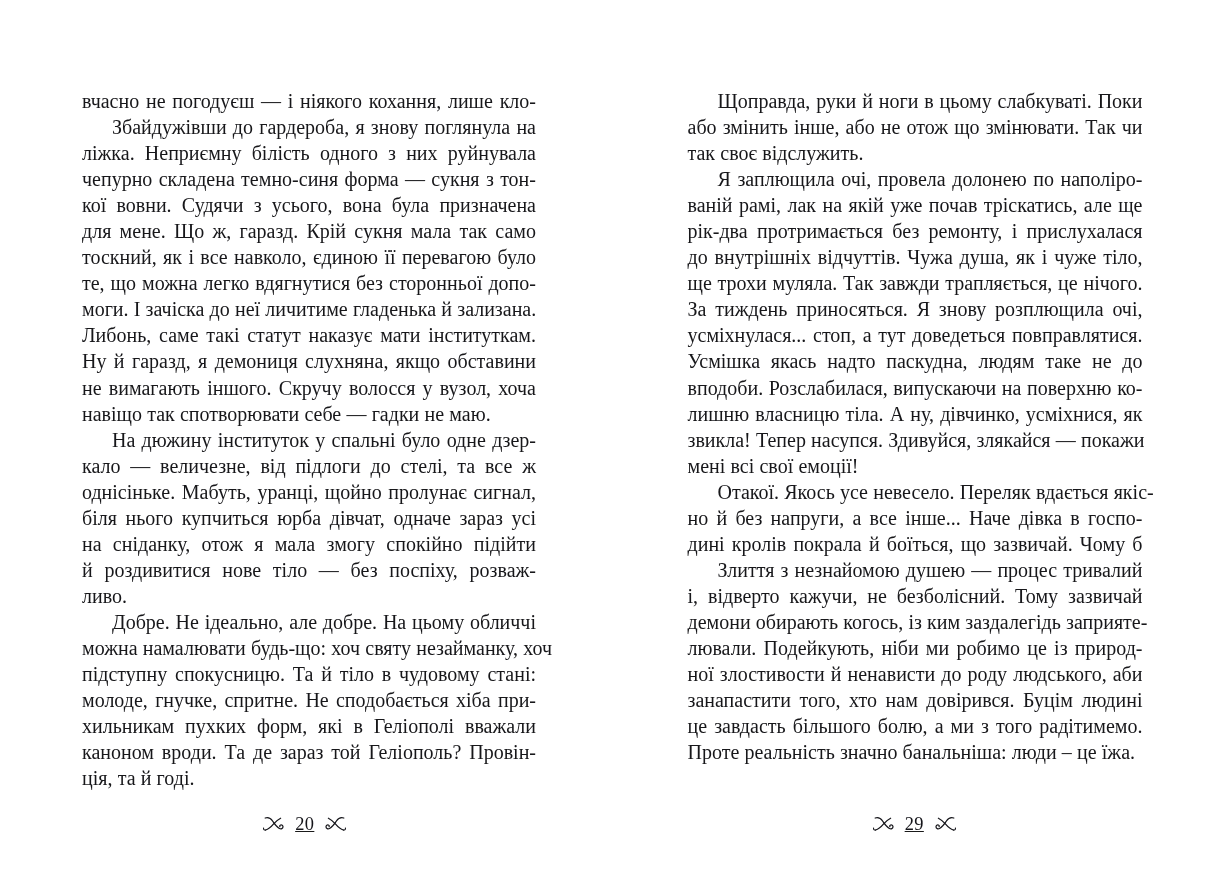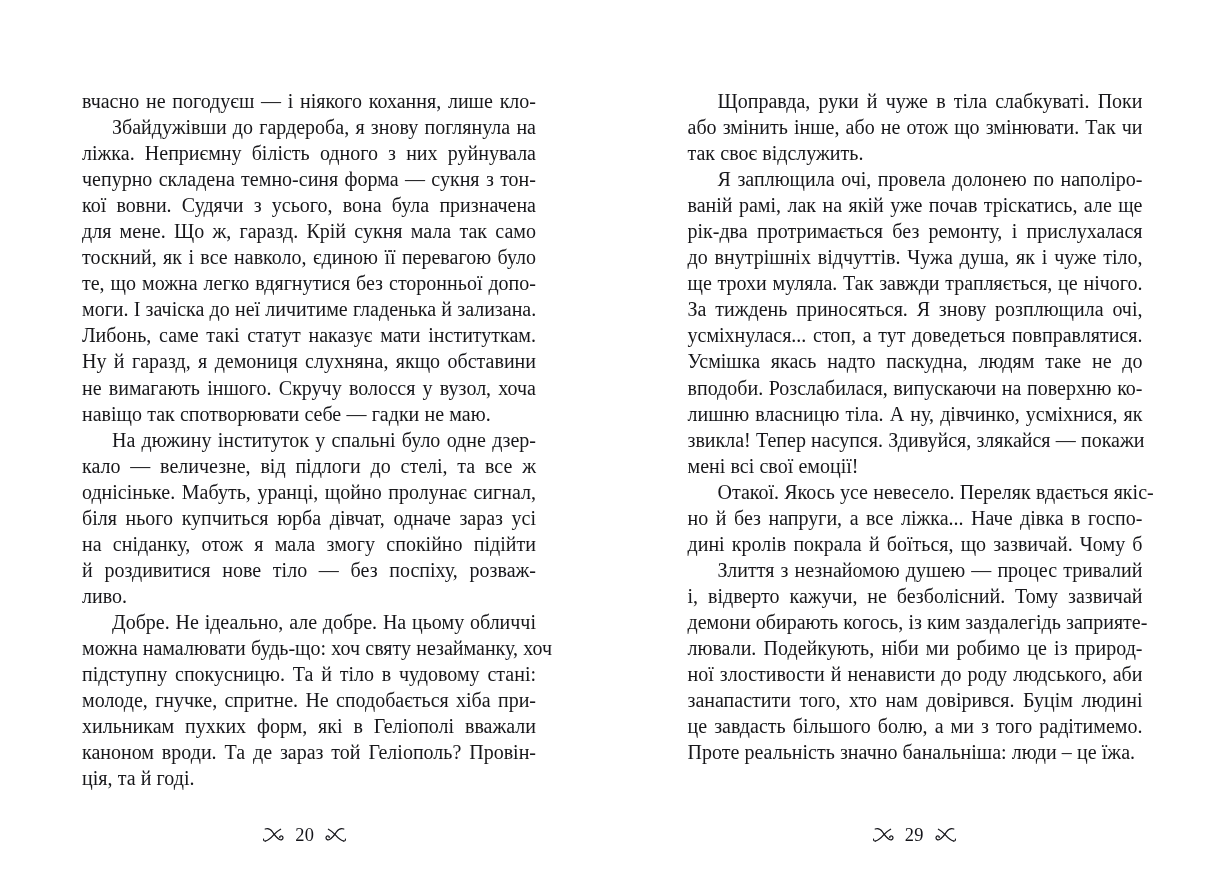--- a/index.html
+++ b/index.html
@@ -63,27 +63,28 @@
     text-align-last: left;
   }
   .line.indent {
     text-indent: 30px;
   }
 
   .folio {
     position: absolute;
     left: 0;
     right: 0;
-    bottom: 36px;
+    bottom: 47px;
     display: flex;
     align-items: center;
     justify-content: center;
     gap: 11px;
     height: 24px;
     user-select: none;
+    text-decoration: underline;
   }
   .folio-num {
     font-size: 18.4px;
     line-height: 1;
     color: #15151a;
     letter-spacing: 0.4px;
   }
   .fleuron {
     display: block;
     width: 22px;
@@ -123,23 +124,23 @@
                    C17.8 10.3 17.5 11.1 17.9 11.7" fill="none" stroke="currentColor" stroke-width="1.25" stroke-linecap="round"></path>
           <path d="M18.6 3.2 C16.2 4.4 13.6 6.6 11.4 9.2 C9.2 11.8 6.4 14.4 3.6 15.0" fill="none" stroke="currentColor" stroke-width="1.25" stroke-linecap="round"></path>
           <path d="M3.6 15.0 C2.2 15.2 1.2 14.2 1.6 13.0" fill="none" stroke="currentColor" stroke-width="1.1" stroke-linecap="round"></path>
         </svg>
       </span>
     </div>
   </div>
 
   <div class="page page-right">
     <div class="textblock" id="right-text">
-        <p class="para"><span class="line indent">Щоправда, руки й чуже в тіла слабкуваті. Поки</span><span class="line">або змінить інше, або не отож що змінювати. Так чи</span><span class="line last">так своє відслужить.</span></p>
+        <p class="para"><span class="line indent">Щоправда, руки й ноги в цьому слабкуваті. Поки</span><span class="line">або змінить інше, або не отож що змінювати. Так чи</span><span class="line last">так своє відслужить.</span></p>
         <p class="para"><span class="line indent">Я заплющила очі, провела долонею по наполіро-</span><span class="line">ваній рамі, лак на якій уже почав тріскатись, але ще</span><span class="line">рік-два протримається без ремонту, і прислухалася</span><span class="line">до внутрішніх відчуттів. Чужа душа, як і чуже тіло,</span><span class="line">ще трохи муляла. Так завжди трапляється, це нічого.</span><span class="line">За тиждень приносяться. Я знову розплющила очі,</span><span class="line">усміхнулася... стоп, а тут доведеться повправлятися.</span><span class="line">Усмішка якась надто паскудна, людям таке не до</span><span class="line">вподоби. Розслабилася, випускаючи на поверхню ко-</span><span class="line">лишню власницю тіла. А ну, дівчинко, усміхнися, як</span><span class="line">звикла! Тепер насупся. Здивуйся, злякайся — покажи</span><span class="line last">мені всі свої емоції!</span></p>
-        <p class="para"><span class="line indent">Отакої. Якось усе невесело. Переляк вдається якіс-</span><span class="line">но й без напруги, а все ліжка... Наче дівка в госпо-</span><span class="line">дині кролів покрала й боїться, що зазвичай. Чому б</span></p>
+        <p class="para"><span class="line indent">Отакої. Якось усе невесело. Переляк вдається якіс-</span><span class="line">но й без напруги, а все інше... Наче дівка в госпо-</span><span class="line">дині кролів покрала й боїться, що зазвичай. Чому б</span></p>
         <p class="para"><span class="line indent">Злиття з незнайомою душею — процес тривалий</span><span class="line">і, відверто кажучи, не безболісний. Тому зазвичай</span><span class="line">демони обирають когось, із ким заздалегідь заприяте-</span><span class="line">лювали. Подейкують, ніби ми робимо це із природ-</span><span class="line">ної злостивости й ненависти до роду людського, аби</span><span class="line">занапастити того, хто нам довірився. Буцім людині</span><span class="line">це завдасть більшого болю, а ми з того радітимемо.</span><span class="line last">Проте реальність значно банальніша: люди – це їжа.</span></p>
       </div>
     <div class="folio">
       <span class="fleuron left">
         <svg viewBox="0 0 22 18" aria-hidden="true">
           <path d="M3.2 3.0 C6.0 2.2 9.0 3.6 10.6 6.0 C12.2 8.4 14.0 11.6 17.0 13.2
                    C19.2 14.4 21.0 13.6 21.0 11.8 C21.0 10.4 19.8 9.6 18.6 10.0
                    C17.8 10.3 17.5 11.1 17.9 11.7" fill="none" stroke="currentColor" stroke-width="1.25" stroke-linecap="round"></path>
           <path d="M18.6 3.2 C16.2 4.4 13.6 6.6 11.4 9.2 C9.2 11.8 6.4 14.4 3.6 15.0" fill="none" stroke="currentColor" stroke-width="1.25" stroke-linecap="round"></path>
           <path d="M3.6 15.0 C2.2 15.2 1.2 14.2 1.6 13.0" fill="none" stroke="currentColor" stroke-width="1.1" stroke-linecap="round"></path>

